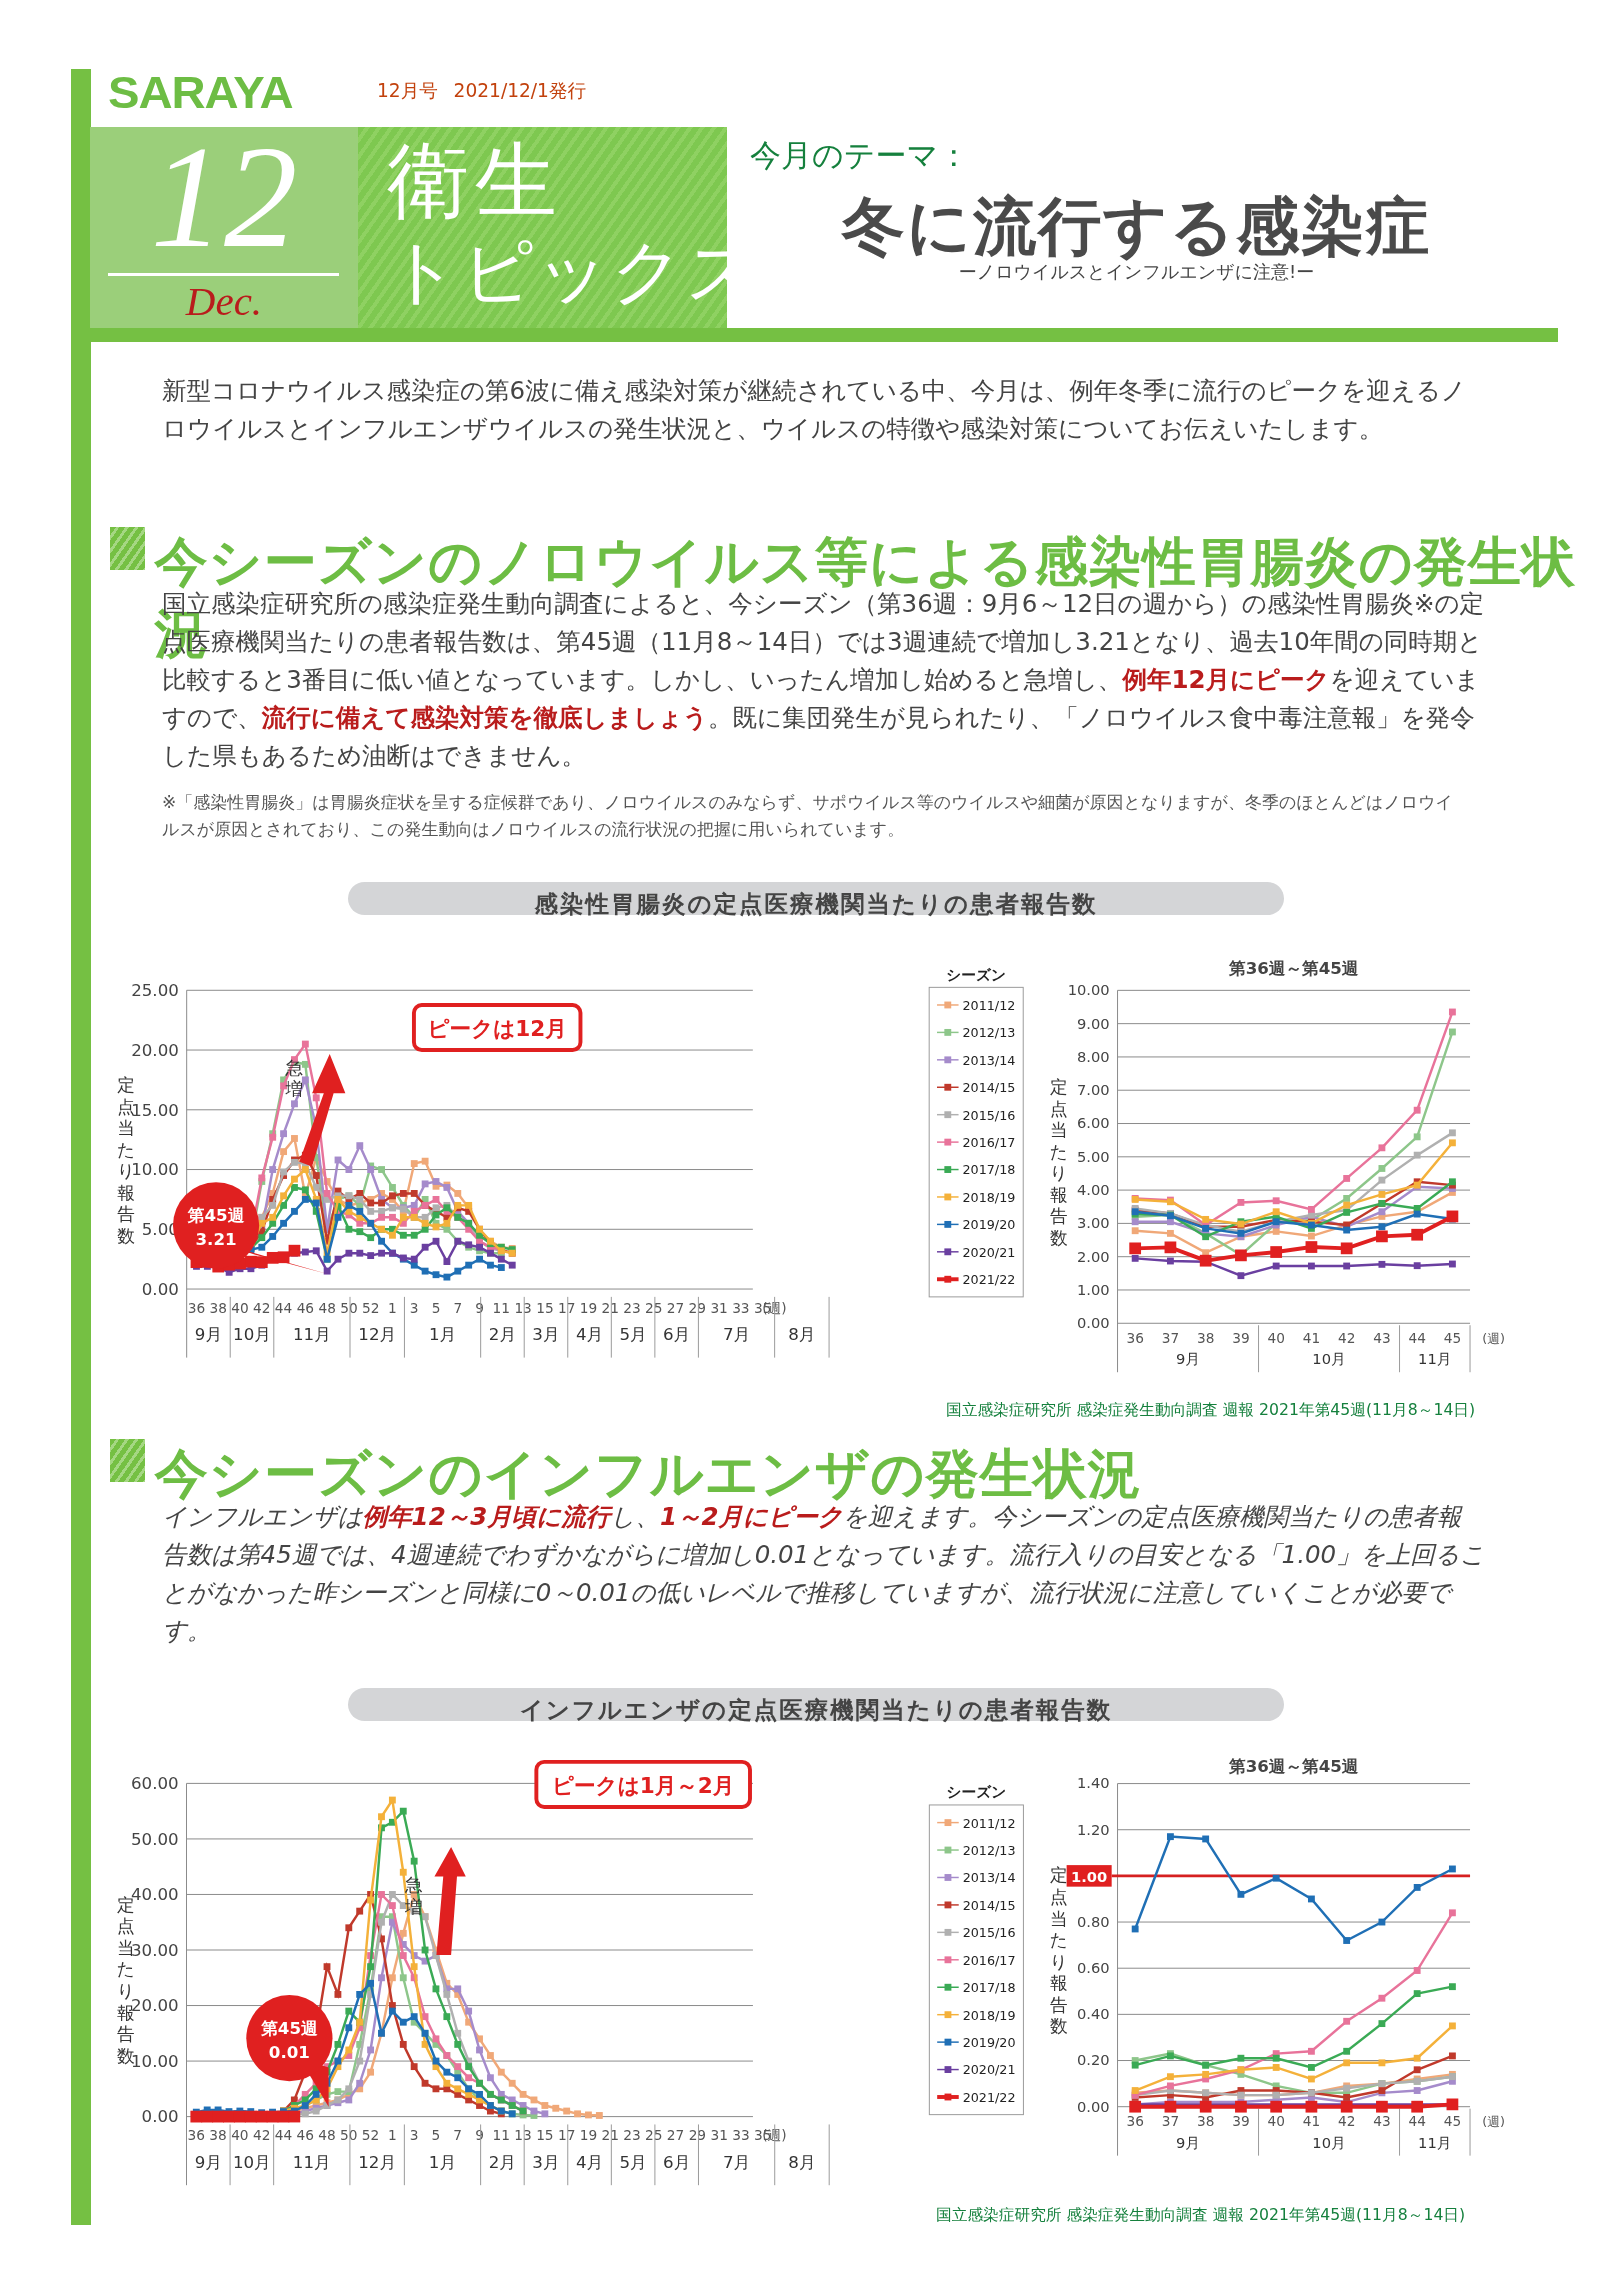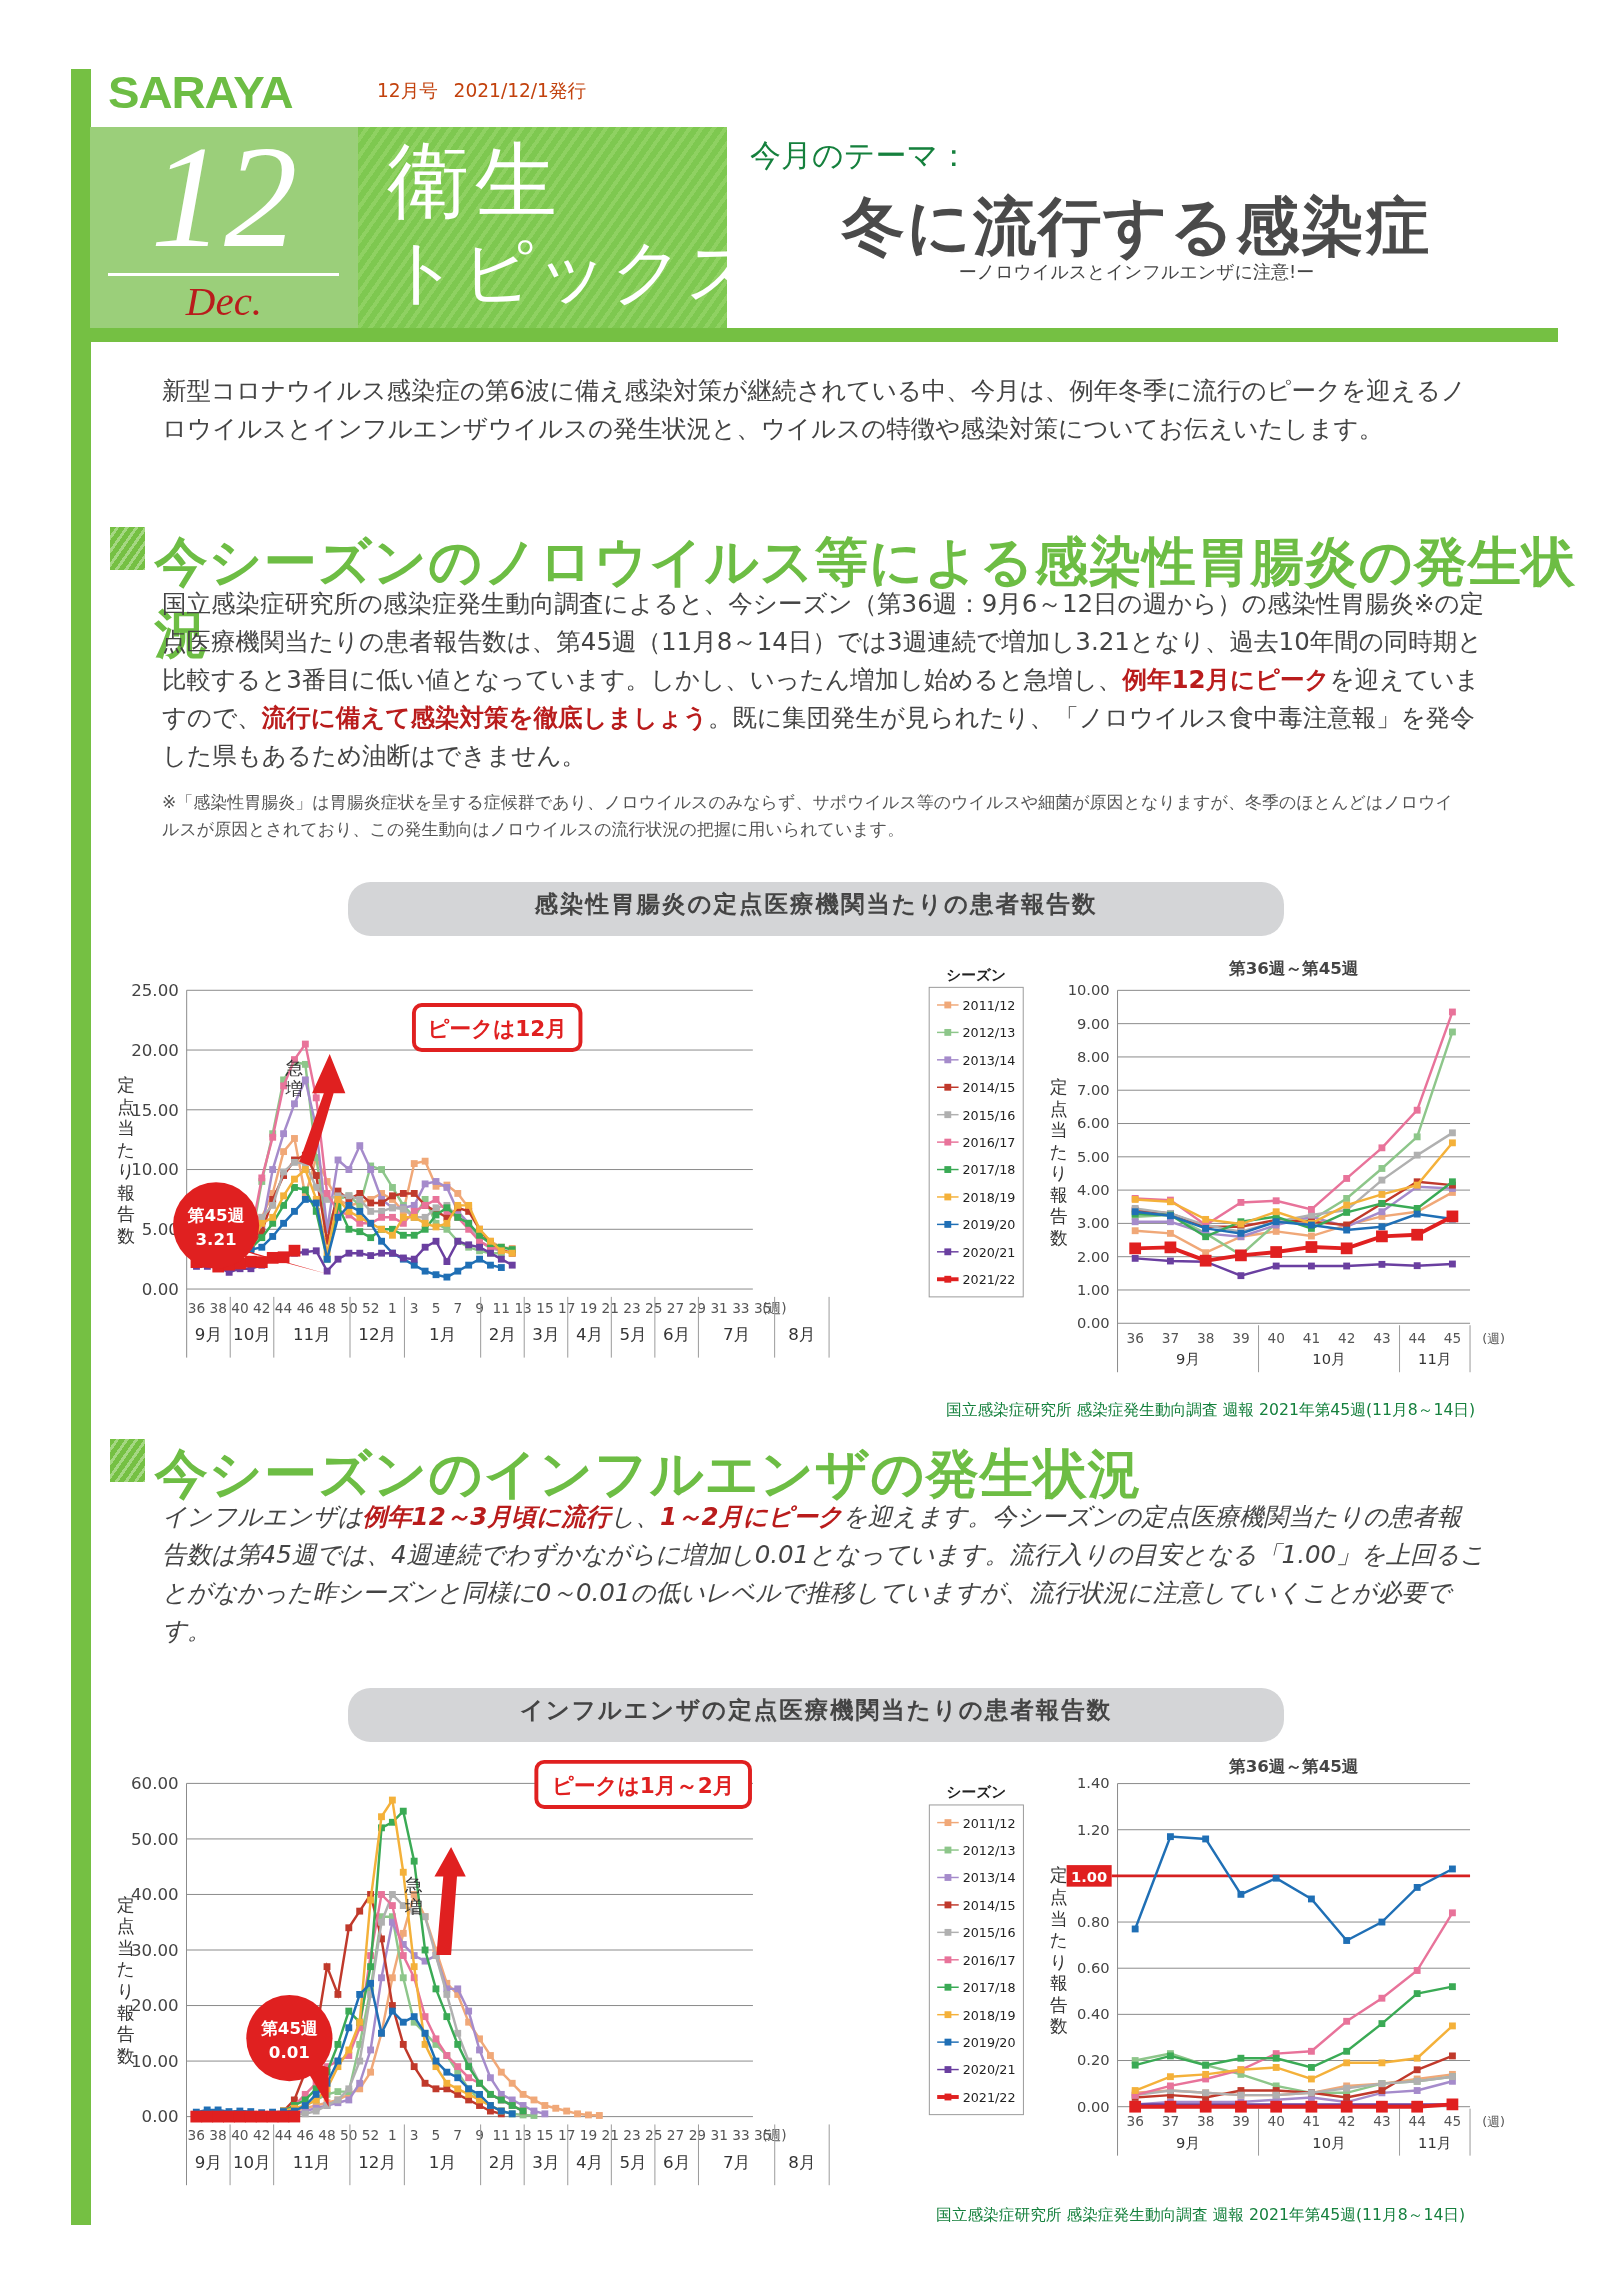--- a/index.html
+++ b/index.html
@@ -17,21 +17,21 @@
   .topics{left:387px;top:233px;font-size:71px;line-height:78px;color:#fff;letter-spacing:2px;}
   .hbar{left:90px;top:328px;width:1468px;height:13.7px;background:#75c043;}
   .theme-lbl{left:750px;top:135px;font-size:31px;color:#15803d;}
   .title{left:725px;top:184px;width:823px;text-align:center;font-size:63px;font-weight:bold;color:#4a4a4a;letter-spacing:2px;}
   .subtitle{left:725px;top:260px;width:823px;text-align:center;font-size:18px;color:#444;}
   .para{left:162px;width:1323px;font-size:24.5px;line-height:38px;color:#444;}
   .para b{color:#b91c1c;}
   .sec-h{left:110px;font-size:53px;font-weight:bold;color:#6dbd44;letter-spacing:1px;display:flex;align-items:flex-start;}
   .sec-mark{width:35px;height:43px;margin-right:9.8px;background:repeating-linear-gradient(125deg,#75c043 0 4.9px,#a5d783 4.9px 7.8px);}
   .note{left:176px;width:1304px;font-size:17px;line-height:27.4px;color:#555;}
-  .pill{left:348px;width:936px;height:54px;border-radius:22.5px;background:#d4d5d7;text-align:center;font-size:23.5px;line-height:45px;font-weight:bold;color:#444;letter-spacing:2px;}
+  .pill{left:348px;width:936px;height:33px;border-radius:22.5px;background:#d4d5d7;text-align:center;font-size:23.5px;line-height:45px;font-weight:bold;color:#444;letter-spacing:2px;}
   .src{font-size:15.7px;color:#15803d;}
   svg text{font-family:"DejaVu Sans","Liberation Sans",sans-serif;}
 </style>
 </head>
 <body>
 
 <div class="abs vbar"></div>
 <div class="abs logo">SARAYA</div>
 <div class="abs pubdate"><span>12月号</span> <span>2021/12/1発行</span></div>
 

